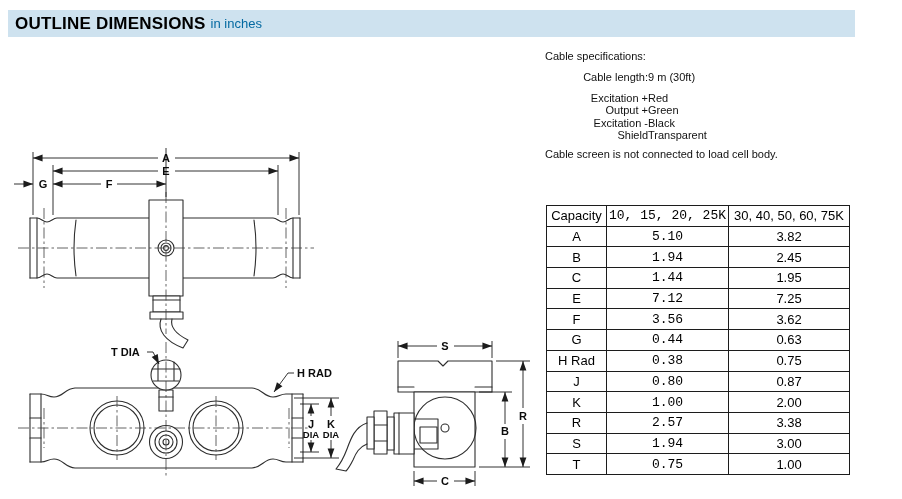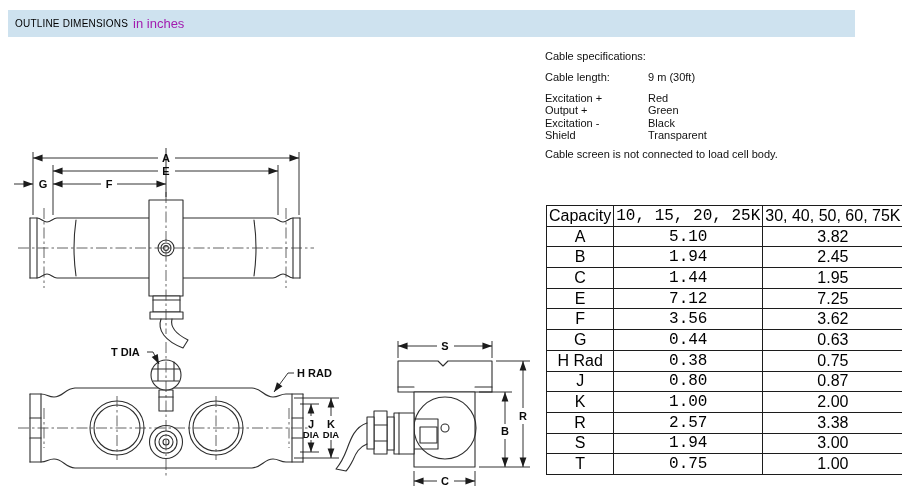--- a/index.html
+++ b/index.html
@@ -6,35 +6,35 @@
   body{
     width:902px;height:499px;position:relative;background:#ffffff;
     font-family:"Liberation Sans", sans-serif;overflow:hidden;color:#111;
   }
   
   .header-bar{
     position:absolute;left:8px;top:10px;width:847px;height:27px;
     background:#cee2ef;display:flex;align-items:center;
     padding-left:7px;box-sizing:border-box;
   }
-  .header-bar .title{font-weight:normal;font-size:10px;color:#000;letter-spacing:.2px;}
-  .header-bar .subtitle{font-size:13px;margin-left:5px;color:#a21caf;}
+  .header-bar .title{font-weight:bold;font-size:17px;color:#000;letter-spacing:.2px;}
+  .header-bar .subtitle{font-size:13px;margin-left:5px;color:#0369a1;}
 
   
   .cable{position:absolute;left:545px;top:50px;width:352px;font-size:11px;line-height:12.4px;}
   .cs-heading{margin-bottom:9px;}
   .cs-row{display:flex;}
-  .cs-row .lbl{width:103px;flex:0 0 103px;}
+  .cs-row .lbl{width:103px;flex:0 0 103px;text-align:right;}
   .cs-row.gap-after{margin-bottom:8px;}
   .cs-note{margin-top:7px;}
 
   
   .dims-table{
     position:absolute;left:546px;top:205px;border-collapse:collapse;
-    font-size:16px;color:#000;table-layout:fixed;
+    font-size:13px;color:#000;table-layout:fixed;
   }
   .dims-table th,.dims-table td{
     border:1.2px solid #1c1c1c;text-align:center;vertical-align:middle;
     height:19.7px;padding:0 2px;font-weight:normal;white-space:nowrap;
   }
   .dims-table .c1{width:55px;}
   .dims-table .c2{width:106px;font-family:Liberation Mono, monospace;}
   .dims-table .c3{width:116px;}
 
   

